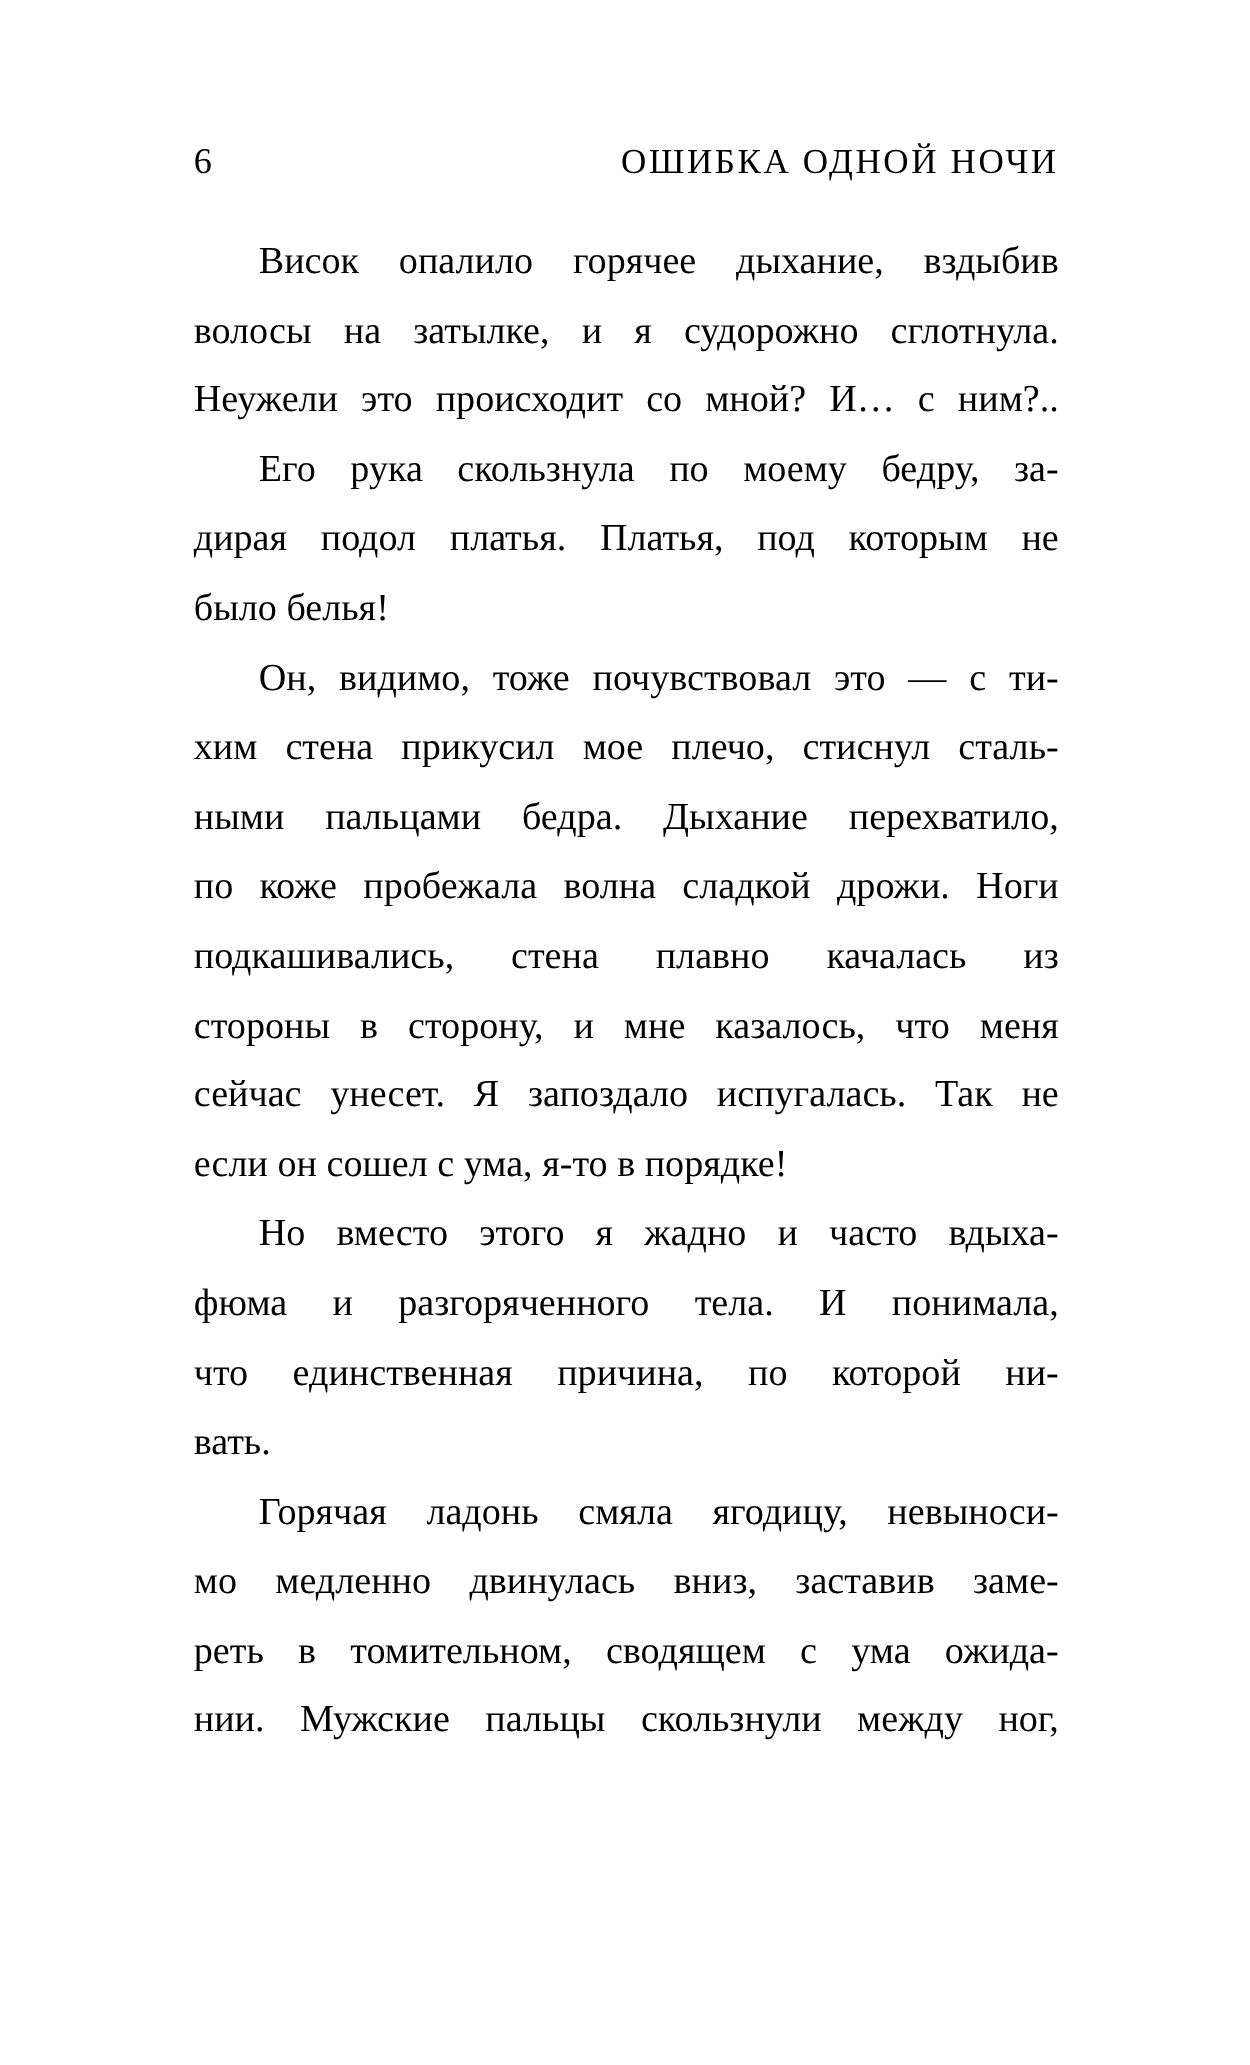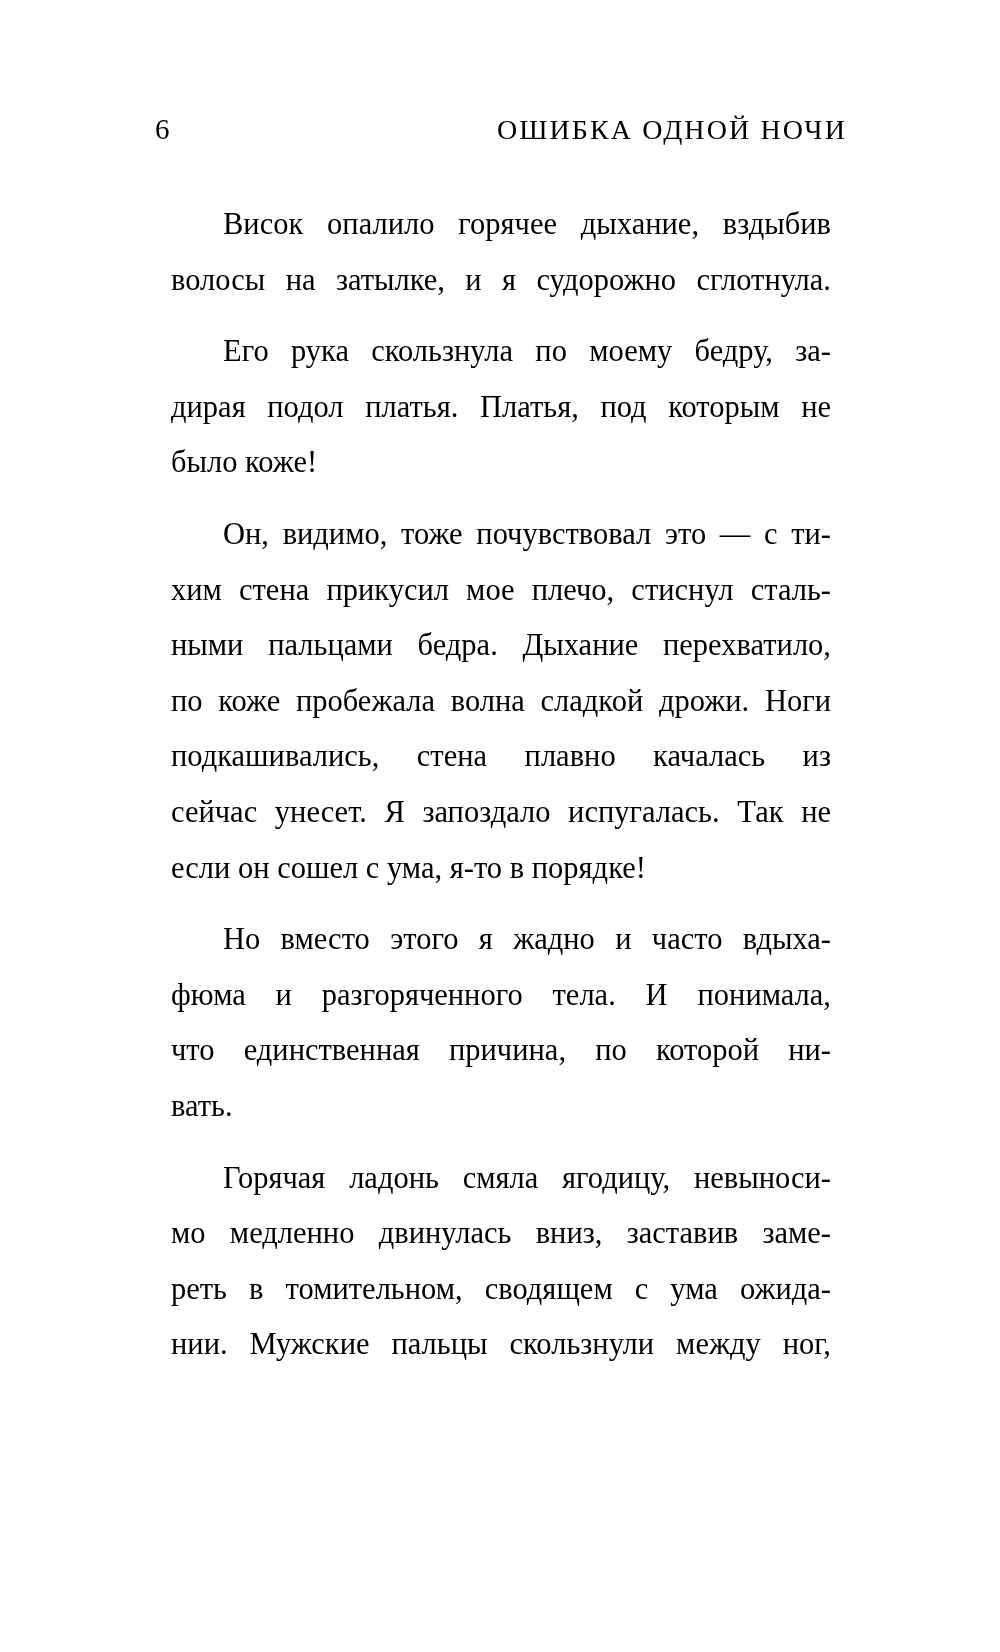--- a/index.html
+++ b/index.html
@@ -53,21 +53,21 @@
   }
 
   
   .textblock {
     position: absolute;
     left: 155px;
     top: 181px;
     width: 692px;
   }
   .para {
-    margin: 16px;
+    margin: 0;
     font-size: 30.5px;
     line-height: 55.6px;
     text-align: justify;
     text-align-last: left;
     text-indent: 0;
     hyphens: manual;
     word-spacing: 0px;
   }
   
   .ln {
@@ -92,32 +92,34 @@
 
   <div class="running-head">
     <span class="folio">6</span>
     <span class="head-title">ОШИБКА ОДНОЙ НОЧИ</span>
   </div>
 
   <div class="textblock">
       <p class="para">
         <span class="ln indent">Висок опалило горячее дыхание, вздыбив</span>
         <span class="ln">волосы на затылке, и я судорожно сглотнула.</span>
+        <span class="ln">Неужели это происходит со мной? И… с ним?..</span>
       </p>
       <p class="para">
         <span class="ln indent">Его рука скользнула по моему бедру, за-</span>
         <span class="ln">дирая подол платья. Платья, под которым не</span>
-        <span class="ln last">было коже!</span>
+        <span class="ln last">было белья!</span>
       </p>
       <p class="para">
         <span class="ln indent">Он, видимо, тоже почувствовал это — с ти-</span>
         <span class="ln">хим стена прикусил мое плечо, стиснул сталь-</span>
         <span class="ln">ными пальцами бедра. Дыхание перехватило,</span>
         <span class="ln">по коже пробежала волна сладкой дрожи. Ноги</span>
         <span class="ln">подкашивались, стена плавно качалась из</span>
+        <span class="ln">стороны в сторону, и мне казалось, что меня</span>
         <span class="ln">сейчас унесет. Я запоздало испугалась. Так не</span>
         <span class="ln last">если он сошел с ума, я-то в порядке!</span>
       </p>
       <p class="para">
         <span class="ln indent">Но вместо этого я жадно и часто вдыха-</span>
         <span class="ln">фюма и разгоряченного тела. И понимала,</span>
         <span class="ln">что единственная причина, по которой ни-</span>
         <span class="ln last">вать.</span>
       </p>
       <p class="para">

